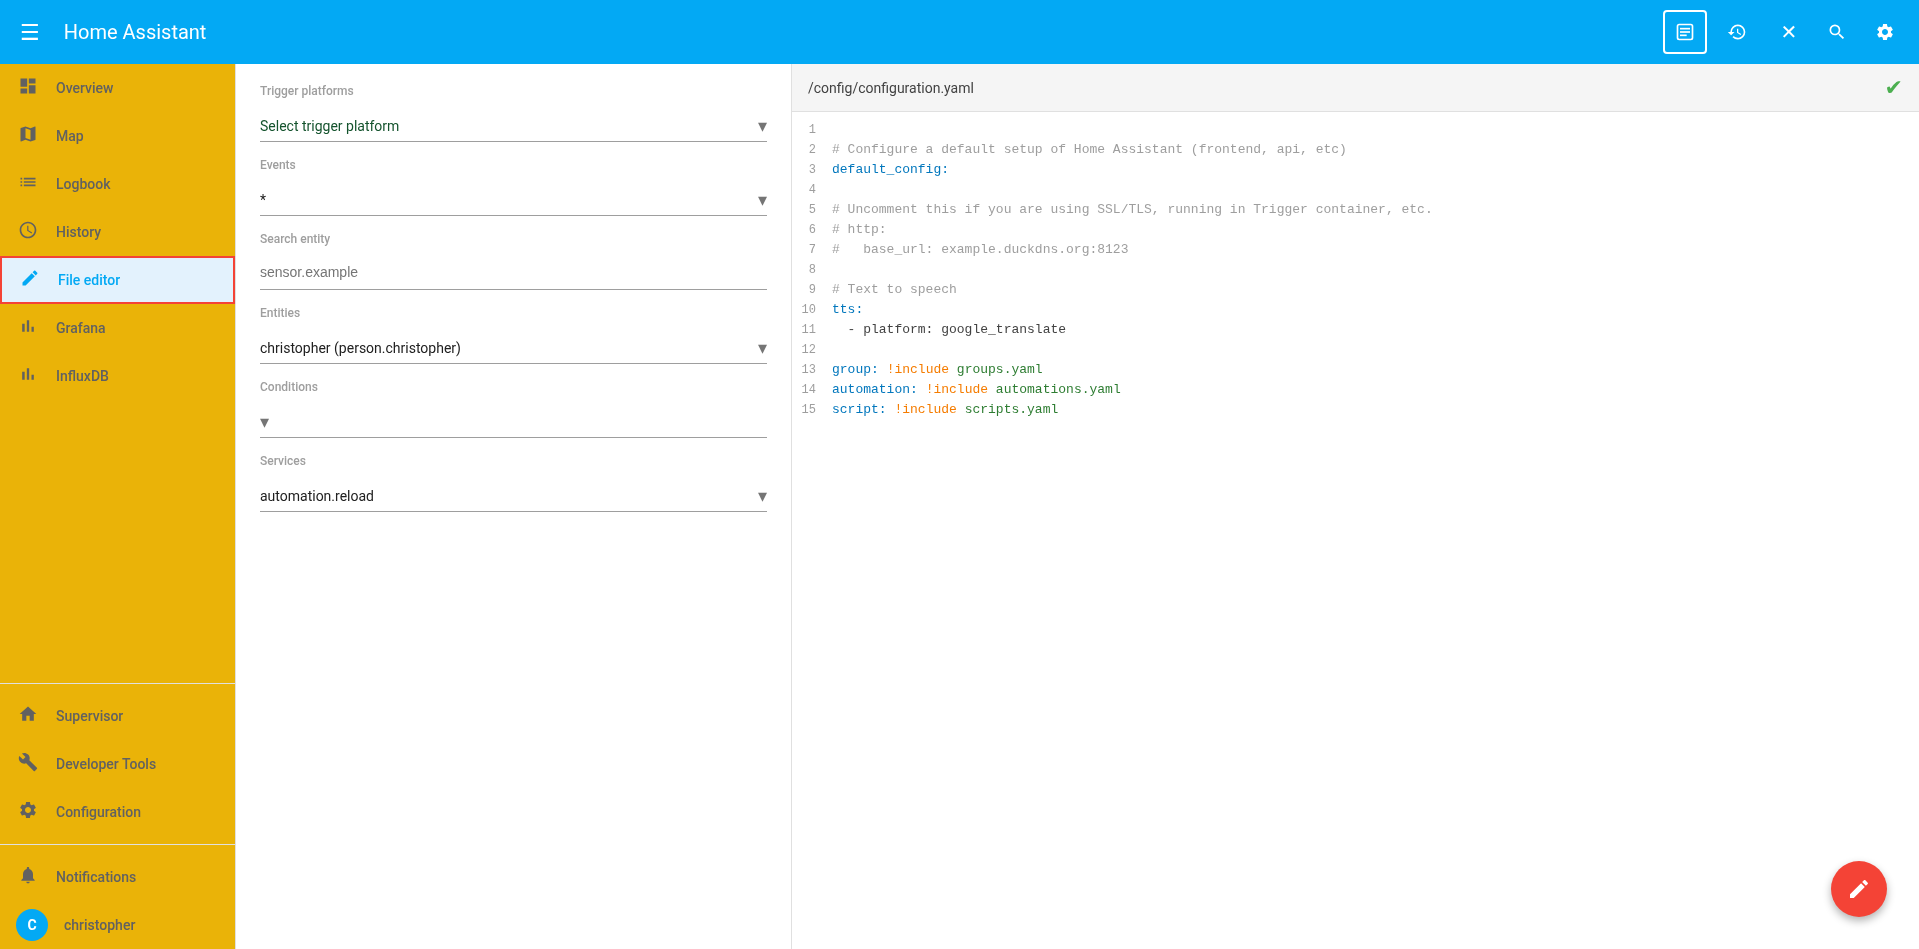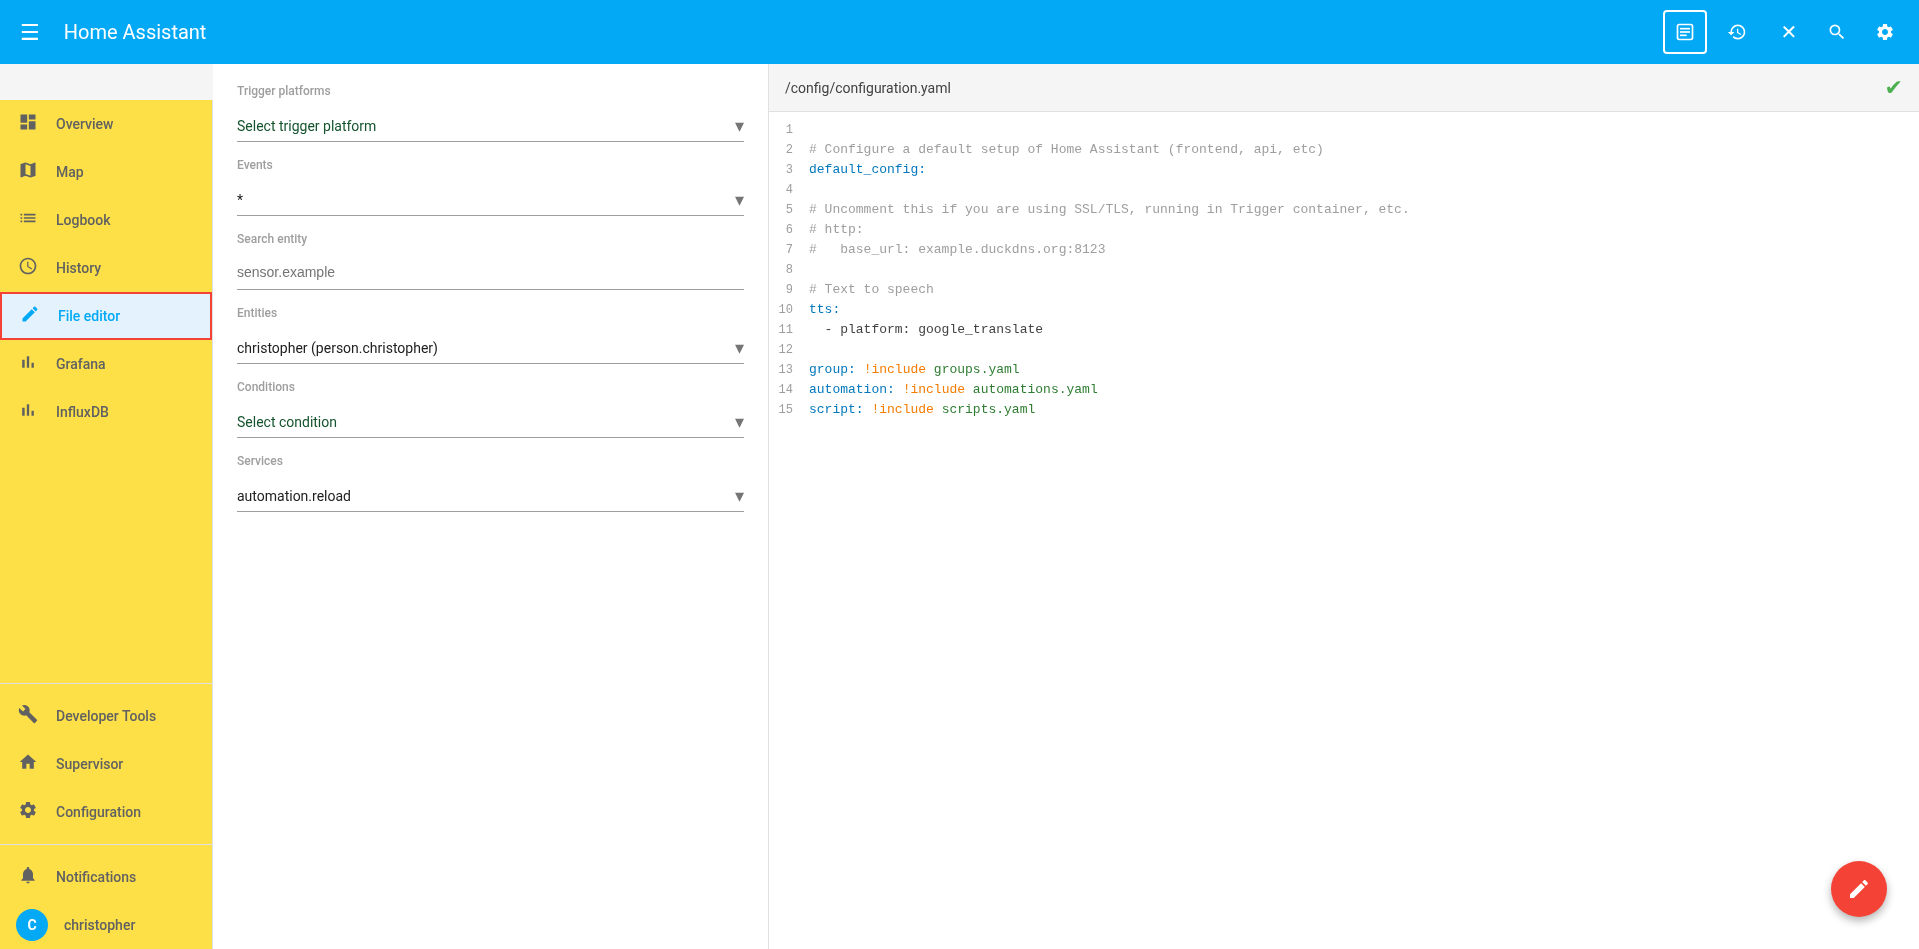--- a/index.html
+++ b/index.html
@@ -30,28 +30,27 @@
       border-radius: 4px;
     }
     .topbar-right { display: flex; align-items: center; gap: 4px; margin-left: auto; }
     .topbar-right .topbar-icon-btn { font-size: 20px; }
 
     
     .layout { display: flex; flex: 1; overflow: hidden; }
 
     
     .sidebar {
-      width: 213px;
-      background: #fde047;
+      width: 236px;
+      background: #eab308;
       display: flex;
       flex-direction: column;
       border-right: 1px solid #e0e0e0;
       flex-shrink: 0;
       overflow-y: auto;
-      margin-top: 36px;
     }
     .sidebar-item {
       display: flex;
       align-items: center;
       padding: 0 16px;
       height: 48px;
       cursor: pointer;
       color: #616161;
       font-size: 14px;
       font-weight: 500;
@@ -280,32 +279,32 @@
       </span>
       <span>InfluxDB</span>
     </div>
 
     <div class="sidebar-spacer"></div>
     <div class="sidebar-divider"></div>
 
     <div class="sidebar-item">
       <span class="icon">
         <svg width="20" height="20" viewBox="0 0 24 24" fill="#616161">
+            <path d="M10 20v-6h4v6h5v-8h3L12 3 2 12h3v8z"></path>
+          </svg>
+      </span>
+      <span>Supervisor</span>
+    </div>
+    <div class="sidebar-item">
+      <span class="icon">
+        <svg width="20" height="20" viewBox="0 0 24 24" fill="#616161">
             <path d="M22.7 19l-9.1-9.1c.9-2.3.4-5-1.5-6.9-2-2-5-2.4-7.4-1.3L9 6 6 9 1.6 4.7C.4 7.1.9 10.1 2.9 12.1c1.9 1.9 4.6 2.4 6.9 1.5l9.1 9.1c.4.4 1 .4 1.4 0l2.3-2.3c.5-.4.5-1.1.1-1.4z"></path>
           </svg>
       </span>
       <span>Developer Tools</span>
-    </div>
-    <div class="sidebar-item">
-      <span class="icon">
-        <svg width="20" height="20" viewBox="0 0 24 24" fill="#616161">
-            <path d="M10 20v-6h4v6h5v-8h3L12 3 2 12h3v8z"></path>
-          </svg>
-      </span>
-      <span>Supervisor</span>
     </div>
     <div class="sidebar-item">
       <span class="icon">
         <svg width="20" height="20" viewBox="0 0 24 24" fill="#616161">
             <path d="M19.14,12.94c0.04-0.3,0.06-0.61,0.06-0.94c0-0.32-0.02-0.64-0.07-0.94l2.03-1.58c0.18-0.14,0.23-0.41,0.12-0.61 l-1.92-3.32c-0.12-0.22-0.37-0.29-0.59-0.22l-2.39,0.96c-0.5-0.38-1.03-0.7-1.62-0.94L14.4,2.81c-0.04-0.24-0.24-0.41-0.48-0.41 h-3.84c-0.24,0-0.43,0.17-0.47,0.41L9.25,5.35C8.66,5.59,8.12,5.92,7.63,6.29L5.24,5.33c-0.22-0.08-0.47,0-0.59,0.22L2.74,8.87 C2.62,9.08,2.66,9.34,2.86,9.48l2.03,1.58C4.84,11.36,4.8,11.69,4.8,12s0.02,0.64,0.07,0.94l-2.03,1.58 c-0.18,0.14-0.23,0.41-0.12,0.61l1.92,3.32c0.12,0.22,0.37,0.29,0.59,0.22l2.39-0.96c0.5,0.38,1.03,0.7,1.62,0.94l0.36,2.54 c0.05,0.24,0.24,0.41,0.48,0.41h3.84c0.24,0,0.44-0.17,0.47-0.41l0.36-2.54c0.59-0.24,1.13-0.56,1.62-0.94l2.39,0.96 c0.22,0.08,0.47,0,0.59-0.22l1.92-3.32c0.12-0.22,0.07-0.47-0.12-0.61L19.14,12.94z M12,15.6c-1.98,0-3.6-1.62-3.6-3.6 s1.62-3.6,3.6-3.6s3.6,1.62,3.6,3.6S13.98,15.6,12,15.6z"></path>
           </svg>
       </span>
       <span>Configuration</span>
     </div>
     <div class="sidebar-divider"></div>
@@ -345,21 +344,20 @@
       </div>
 
       <div class="section-label">Entities</div>
       <div class="dropdown-field">
         <span class="field-value">christopher (person.christopher)</span>
         <span class="arrow">▾</span>
       </div>
 
       <div class="section-label">Conditions</div>
       <div class="dropdown-field">
-        <span class="field-value placeholder">Select condition</span>
         <span class="arrow">▾</span>
       </div>
 
       <div class="section-label">Services</div>
       <div class="dropdown-field">
         <span class="field-value">automation.reload</span>
         <span class="arrow">▾</span>
       </div>
     </div>
 

